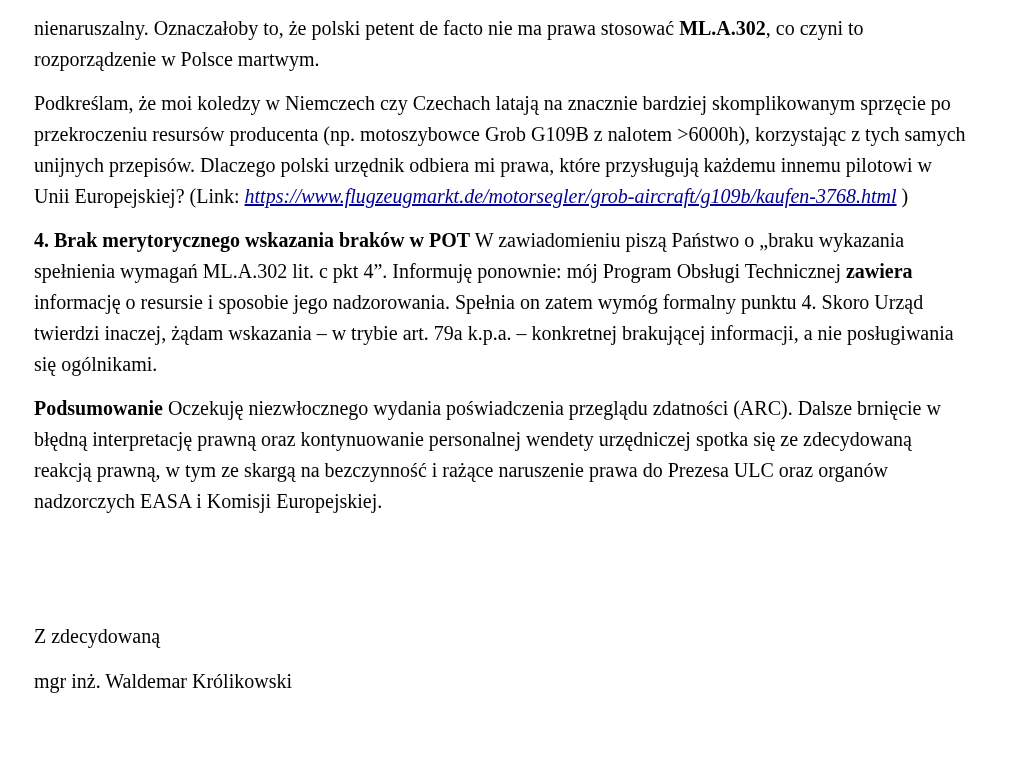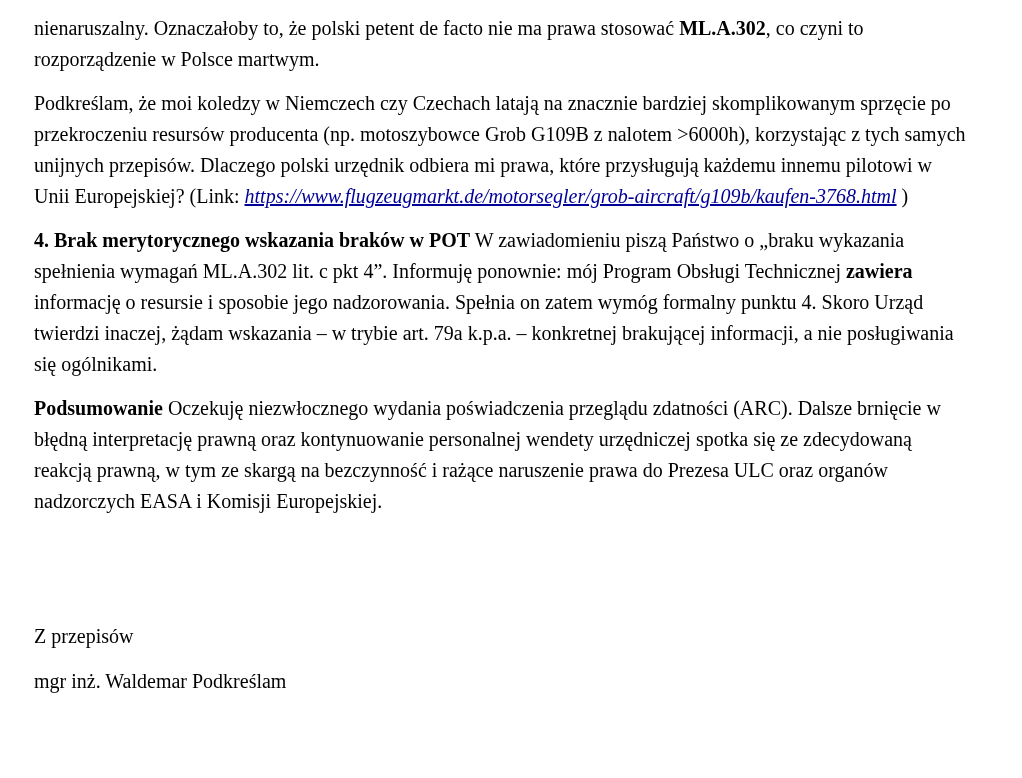--- a/index.html
+++ b/index.html
@@ -55,16 +55,16 @@
 <body>
 
 <div class="page">
   <div class="doc-body" id="paragraphs">
       <p class="doc-par"><span class="run-normal">nienaruszalny. Oznaczałoby to, że polski petent de facto nie ma prawa stosować </span><span class="run-bold">ML.A.302</span><span class="run-normal">, co czyni to rozporządzenie w Polsce martwym.</span></p>
       <p class="doc-par"><span class="run-normal">Podkreślam, że moi koledzy w Niemczech czy Czechach latają na znacznie bardziej skomplikowanym sprzęcie po przekroczeniu resursów producenta (np. motoszybowce Grob G109B z nalotem &gt;6000h), korzystając z tych samych unijnych przepisów. Dlaczego polski urzędnik odbiera mi prawa, które przysługują każdemu innemu pilotowi w Unii Europejskiej? (Link: </span><a class="doc-link" href="#">https://www.flugzeugmarkt.de/motorsegler/grob-aircraft/g109b/kaufen-3768.html</a><span class="run-normal"> )</span></p>
       <p class="doc-par"><span class="run-bold">4. Brak merytorycznego wskazania braków w POT</span><span class="run-normal"> W zawiadomieniu piszą Państwo o „braku wykazania spełnienia wymagań ML.A.302 lit. c pkt 4”. Informuję ponownie: mój Program Obsługi Technicznej </span><span class="run-bold">zawiera</span><span class="run-normal"> informację o resursie i sposobie jego nadzorowania. Spełnia on zatem wymóg formalny punktu 4. Skoro Urząd twierdzi inaczej, żądam wskazania – w trybie art. 79a k.p.a. – konkretnej brakującej informacji, a nie posługiwania się ogólnikami.</span></p>
       <p class="doc-par"><span class="run-bold">Podsumowanie</span><span class="run-normal"> Oczekuję niezwłocznego wydania poświadczenia przeglądu zdatności (ARC). Dalsze brnięcie w błędną interpretację prawną oraz kontynuowanie personalnej wendety urzędniczej spotka się ze zdecydowaną reakcją prawną, w tym ze skargą na bezczynność i rażące naruszenie prawa do Prezesa ULC oraz organów nadzorczych EASA i Komisji Europejskiej.</span></p>
     </div>
   <div class="doc-body">
-    <p class="sig sig-closing">Z przepisów</p>
-    <p class="sig">mgr inż. Waldemar Podkreślam</p>
+    <p class="sig sig-closing">Z zdecydowaną</p>
+    <p class="sig">mgr inż. Waldemar Królikowski</p>
   </div>
 </div>
 
 </body></html>

